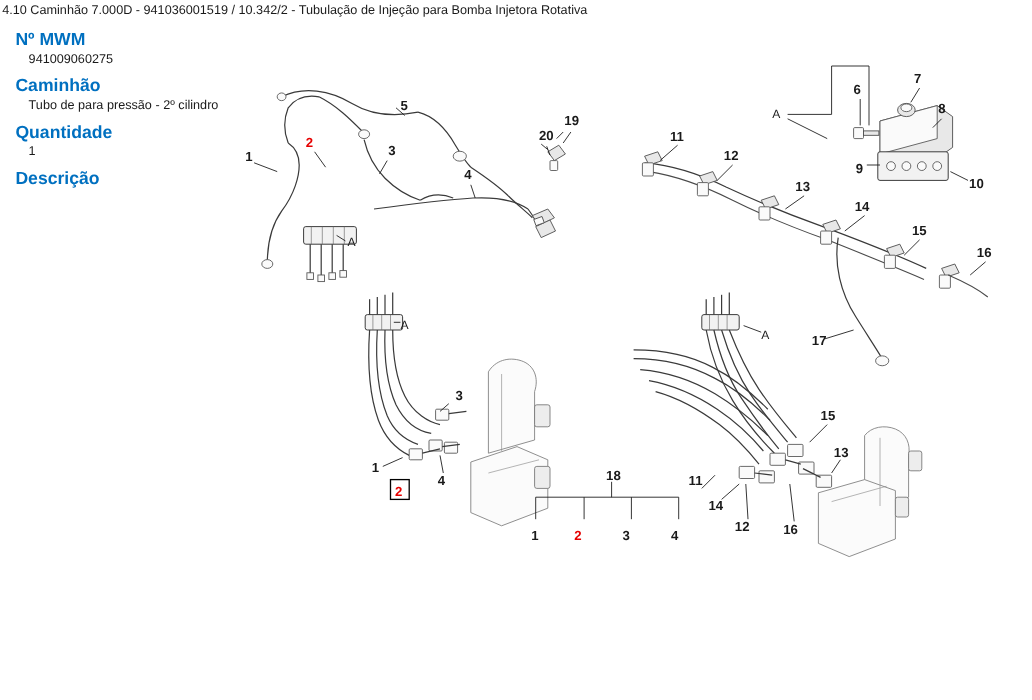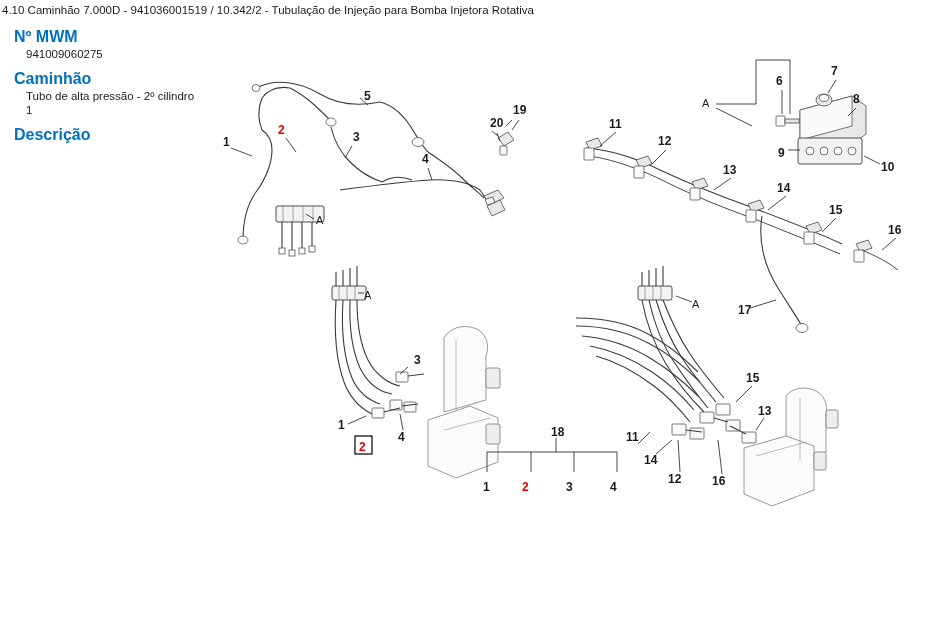--- a/index.html
+++ b/index.html
@@ -89,22 +89,23 @@
 
 <div class="page">
 
   <div class="header-title">4.10 Caminhão 7.000D - 941036001519  /  10.342/2 - Tubulação de Injeção para Bomba Injetora Rotativa</div>
 
   <div class="info-panel">
     <div class="info-label first">Nº MWM</div>
     <div class="info-value">941009060275</div>
 
     <div class="info-label">Caminhão</div>
-    <div class="info-value">Tubo de alta pressão - 2º cilindro</div>
-
+    <div class="info-value">Tubo de para pressão - 2º cilindro</div>
+
+    <div class="info-label">Quantidade</div>
     <div class="info-value">1</div>
 
     <div class="info-label">Descrição</div>
   </div>
 
   <svg class="diagram" viewBox="0 0 938 636">
 
     <g>
 
       <rect class="part" x="276" y="206" width="48" height="16" rx="2"></rect>

